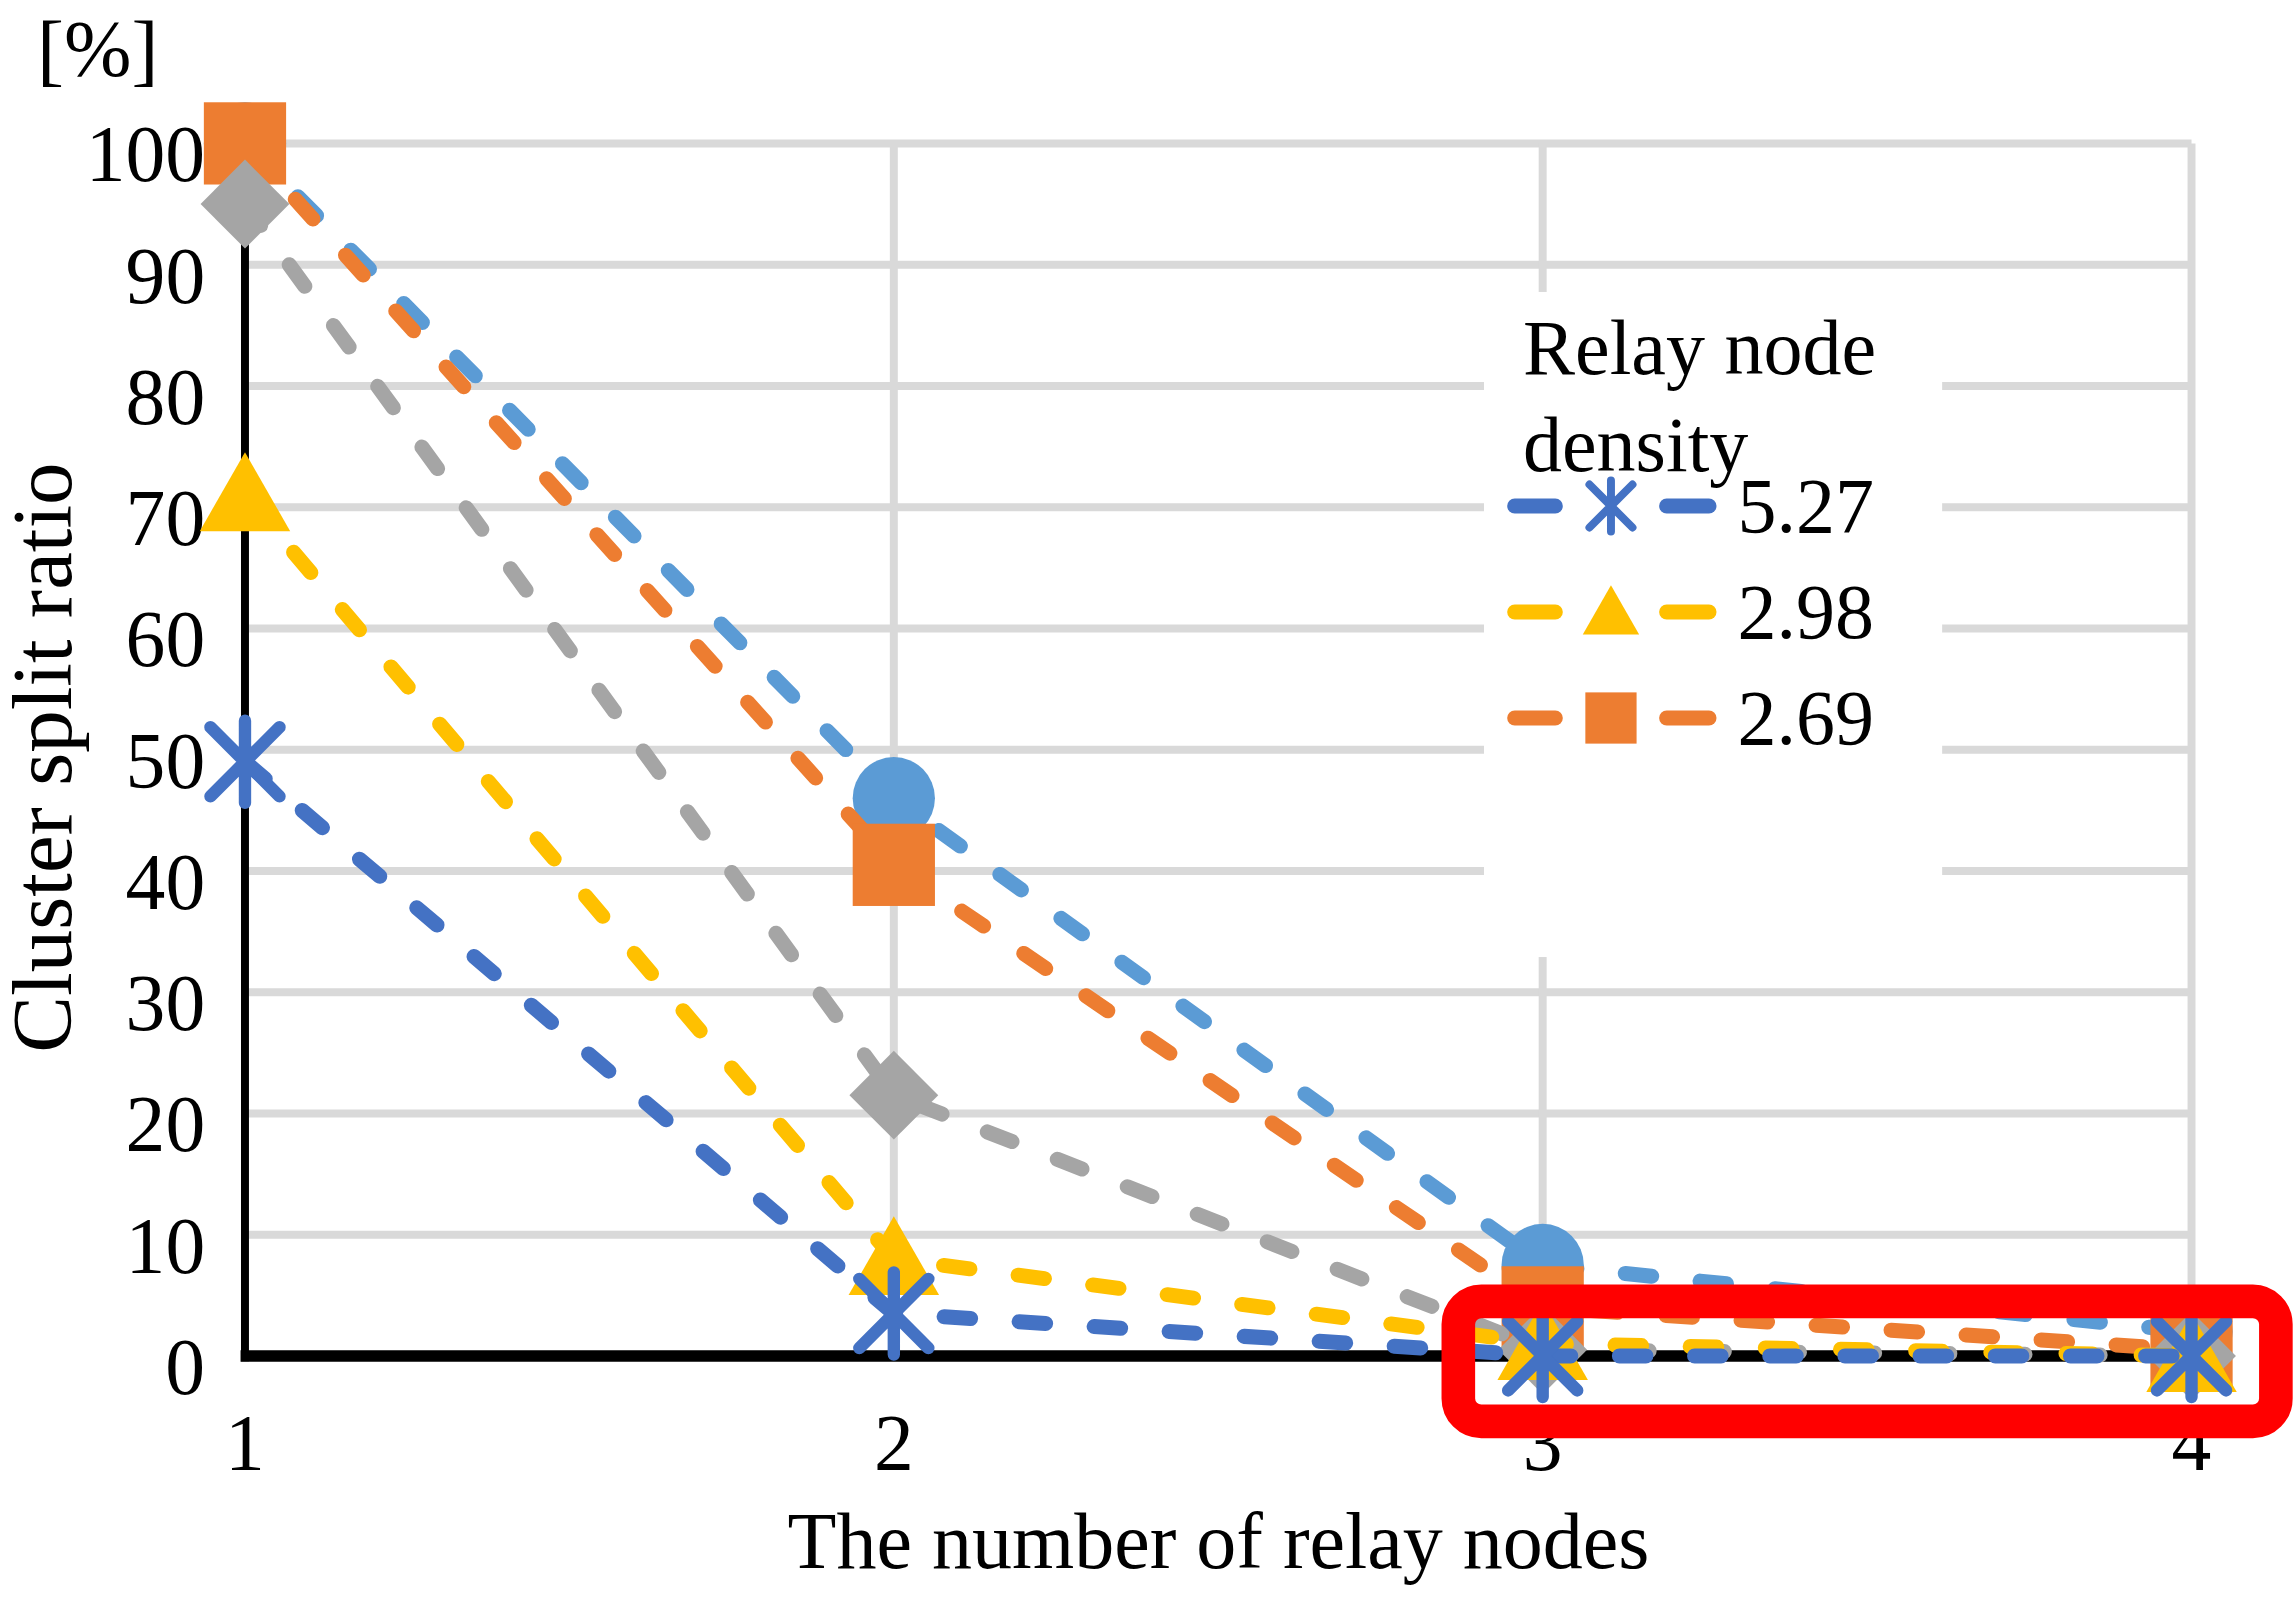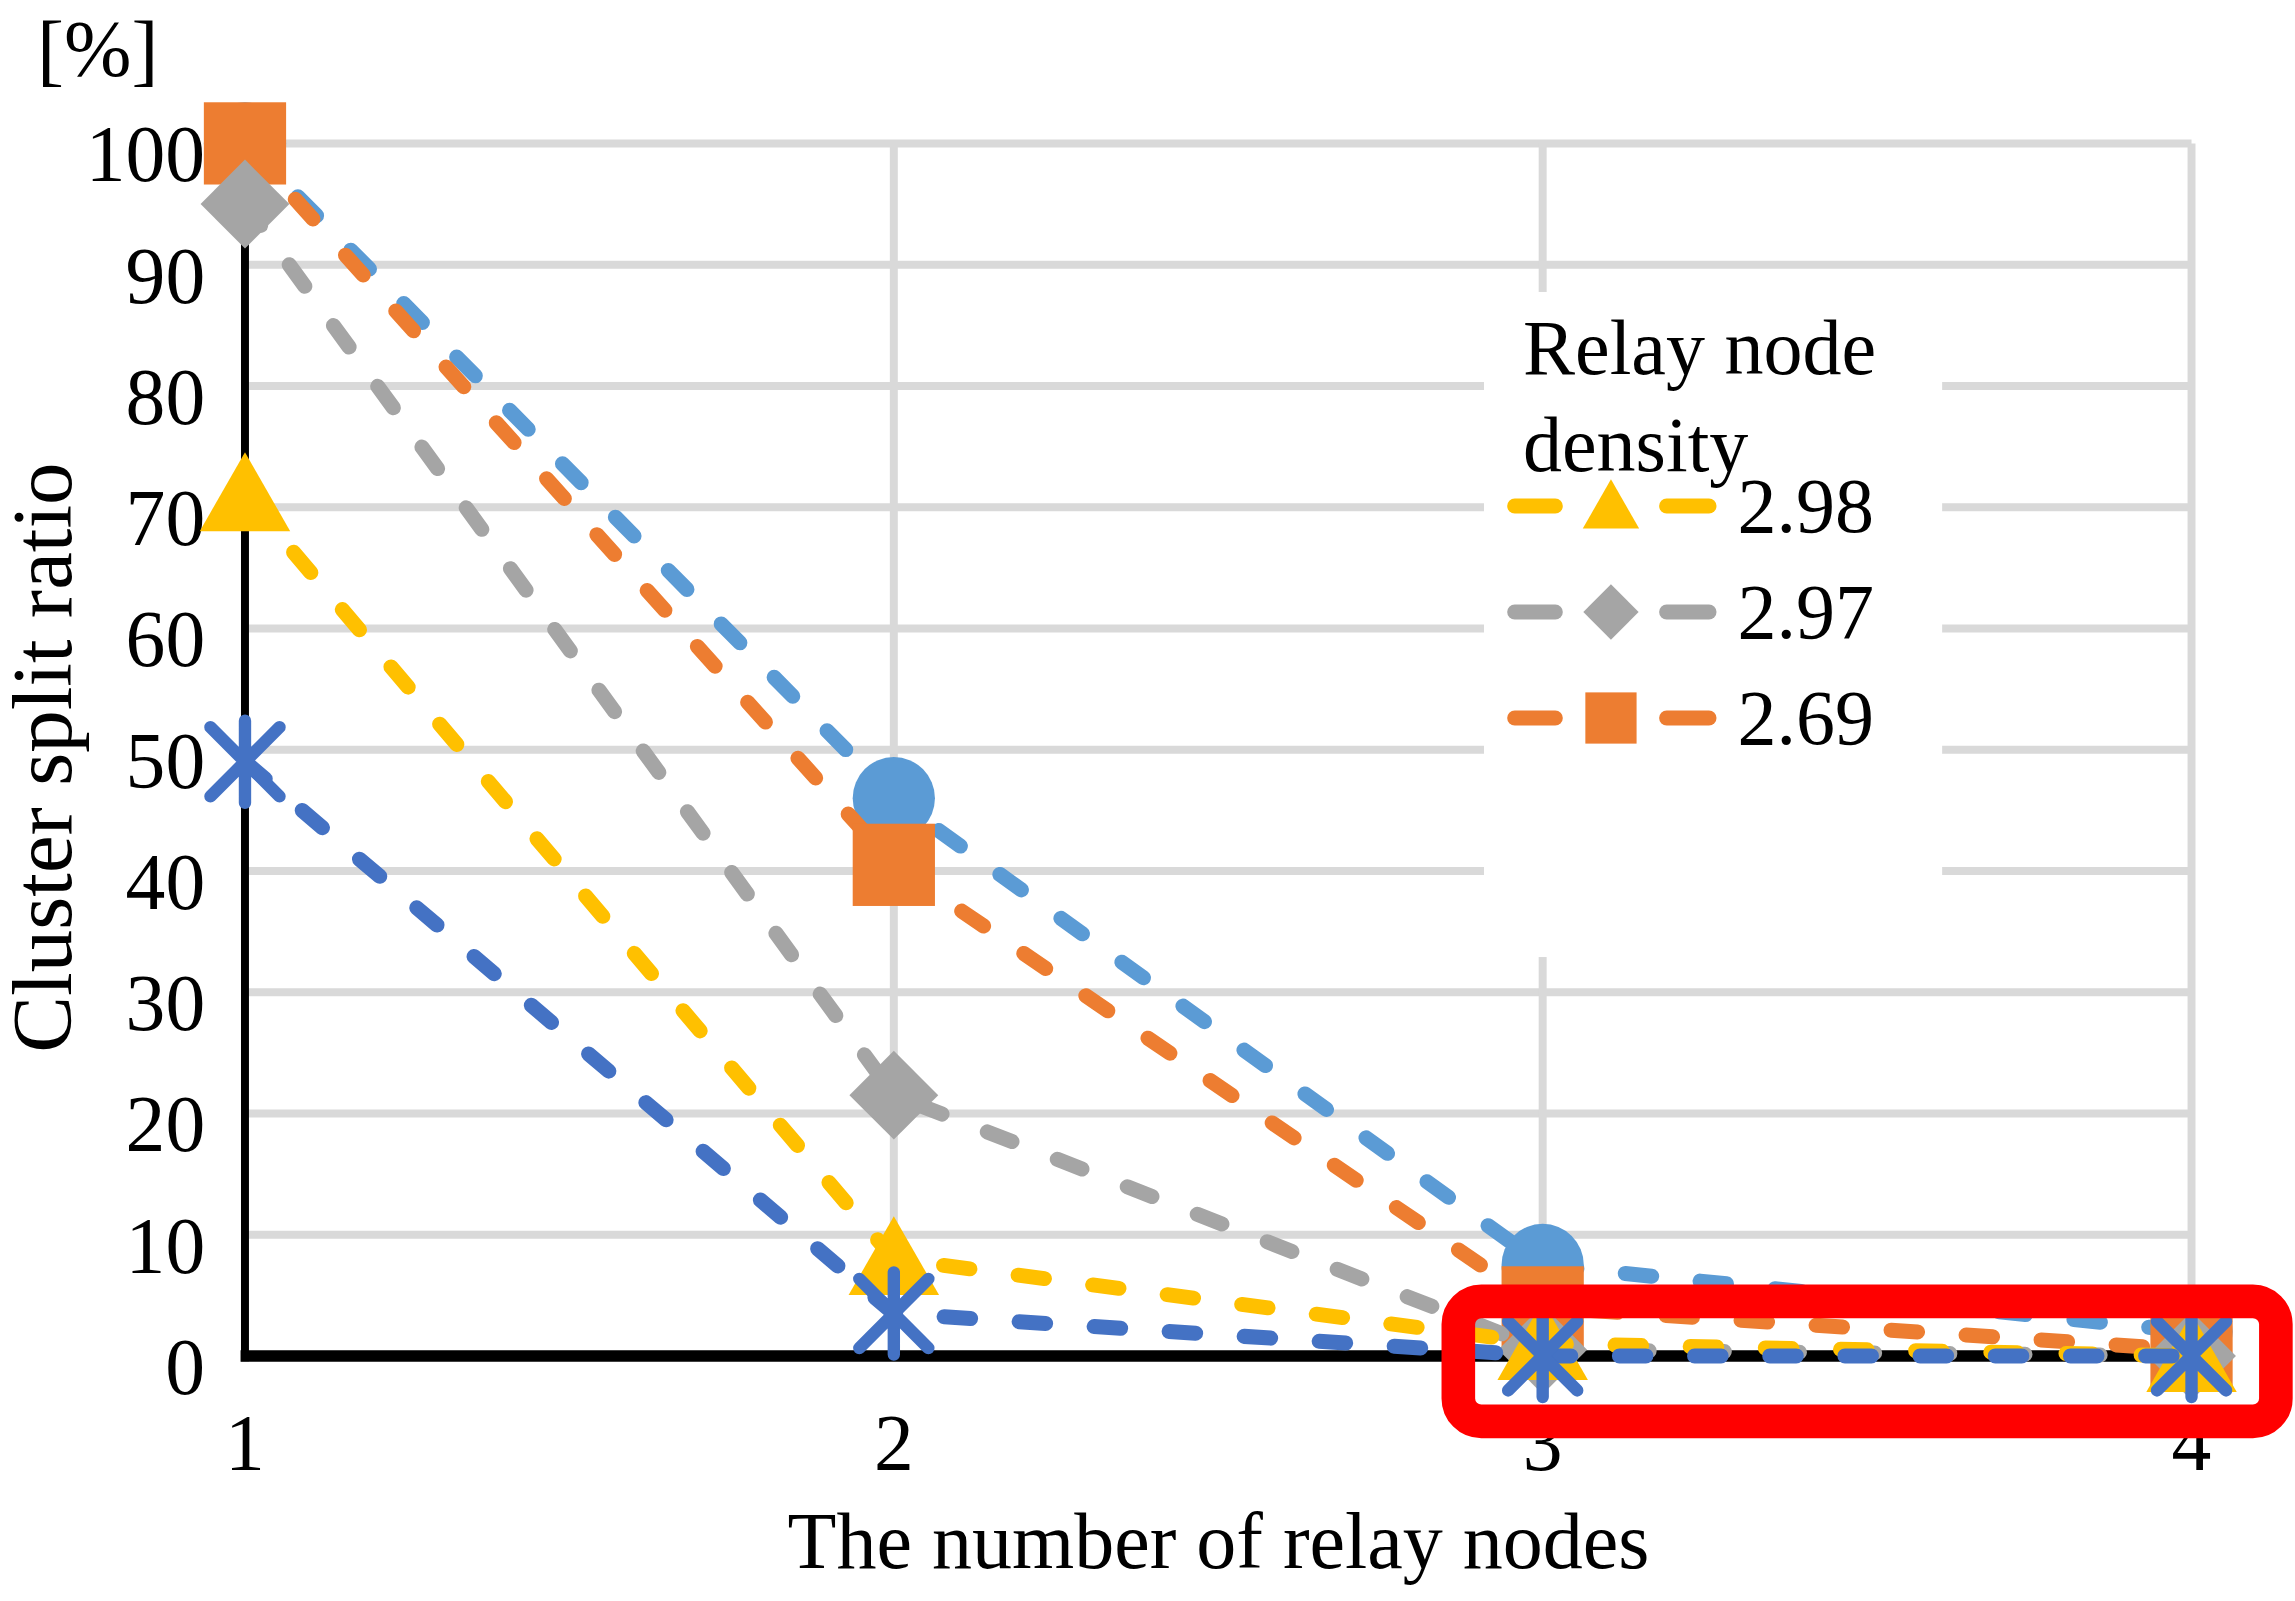--- a/index.html
+++ b/index.html
@@ -143,33 +143,33 @@
   <div id="x-axis-title" class="overlay">The number of relay nodes</div>
 
   <div id="legend-title" class="overlay">
     <span>Relay node</span>
     <span>density</span>
   </div>
 
   <div id="legend-entries" class="overlay">
       <div class="legend-row">
         <svg width="221" height="106" viewBox="0 0 250 120">
+          <line x1="12" y1="60" x2="58" y2="60" stroke="#4472C4" stroke-width="17" stroke-linecap="round"></line>
+          <line x1="184" y1="60" x2="232" y2="60" stroke="#4472C4" stroke-width="17" stroke-linecap="round"></line>
+          <path d="M121 31 L121 89 M96.64 35.64 L145.36 84.36 M96.64 84.36 L145.36 35.64" stroke="#4472C4" stroke-width="9" stroke-linecap="round" fill="none"></path>
+        </svg>
+        <span class="legend-label">5.27</span>
+      </div>
+      <div class="legend-row">
+        <svg width="221" height="106" viewBox="0 0 250 120">
           <line x1="12" y1="60" x2="58" y2="60" stroke="#FFC000" stroke-width="17" stroke-linecap="round"></line>
           <line x1="184" y1="60" x2="232" y2="60" stroke="#FFC000" stroke-width="17" stroke-linecap="round"></line>
           <polygon points="121,29.84 152.9,85.52 89.1,85.52" fill="#FFC000"></polygon>
         </svg>
         <span class="legend-label">2.98</span>
-      </div>
-      <div class="legend-row">
-        <svg width="221" height="106" viewBox="0 0 250 120">
-          <line x1="12" y1="60" x2="58" y2="60" stroke="#A5A5A5" stroke-width="17" stroke-linecap="round"></line>
-          <line x1="184" y1="60" x2="232" y2="60" stroke="#A5A5A5" stroke-width="17" stroke-linecap="round"></line>
-          <polygon points="121,28.68 152.32,60 121,91.32 89.68,60" fill="#A5A5A5"></polygon>
-        </svg>
-        <span class="legend-label">2.97</span>
       </div>
       <div class="legend-row">
         <svg width="221" height="106" viewBox="0 0 250 120">
           <line x1="12" y1="60" x2="58" y2="60" stroke="#ED7D31" stroke-width="17" stroke-linecap="round"></line>
           <line x1="184" y1="60" x2="232" y2="60" stroke="#ED7D31" stroke-width="17" stroke-linecap="round"></line>
           <rect x="92" y="31" width="58" height="58" fill="#ED7D31"></rect>
         </svg>
         <span class="legend-label">2.69</span>
       </div>
     </div>

